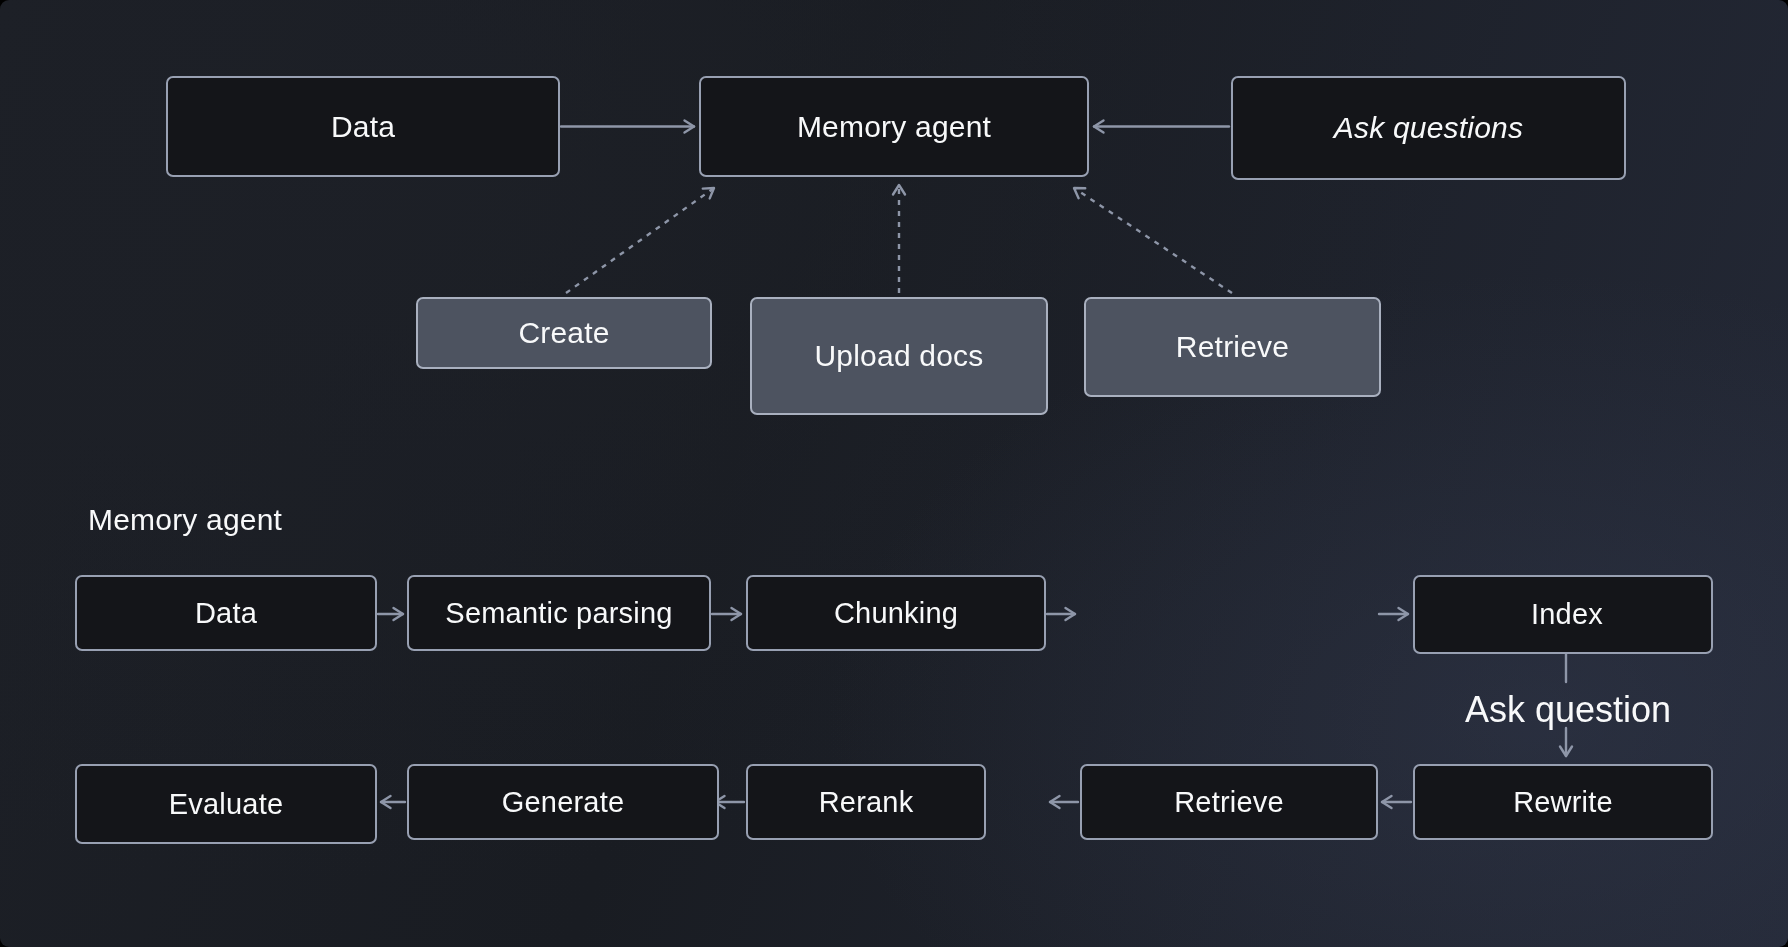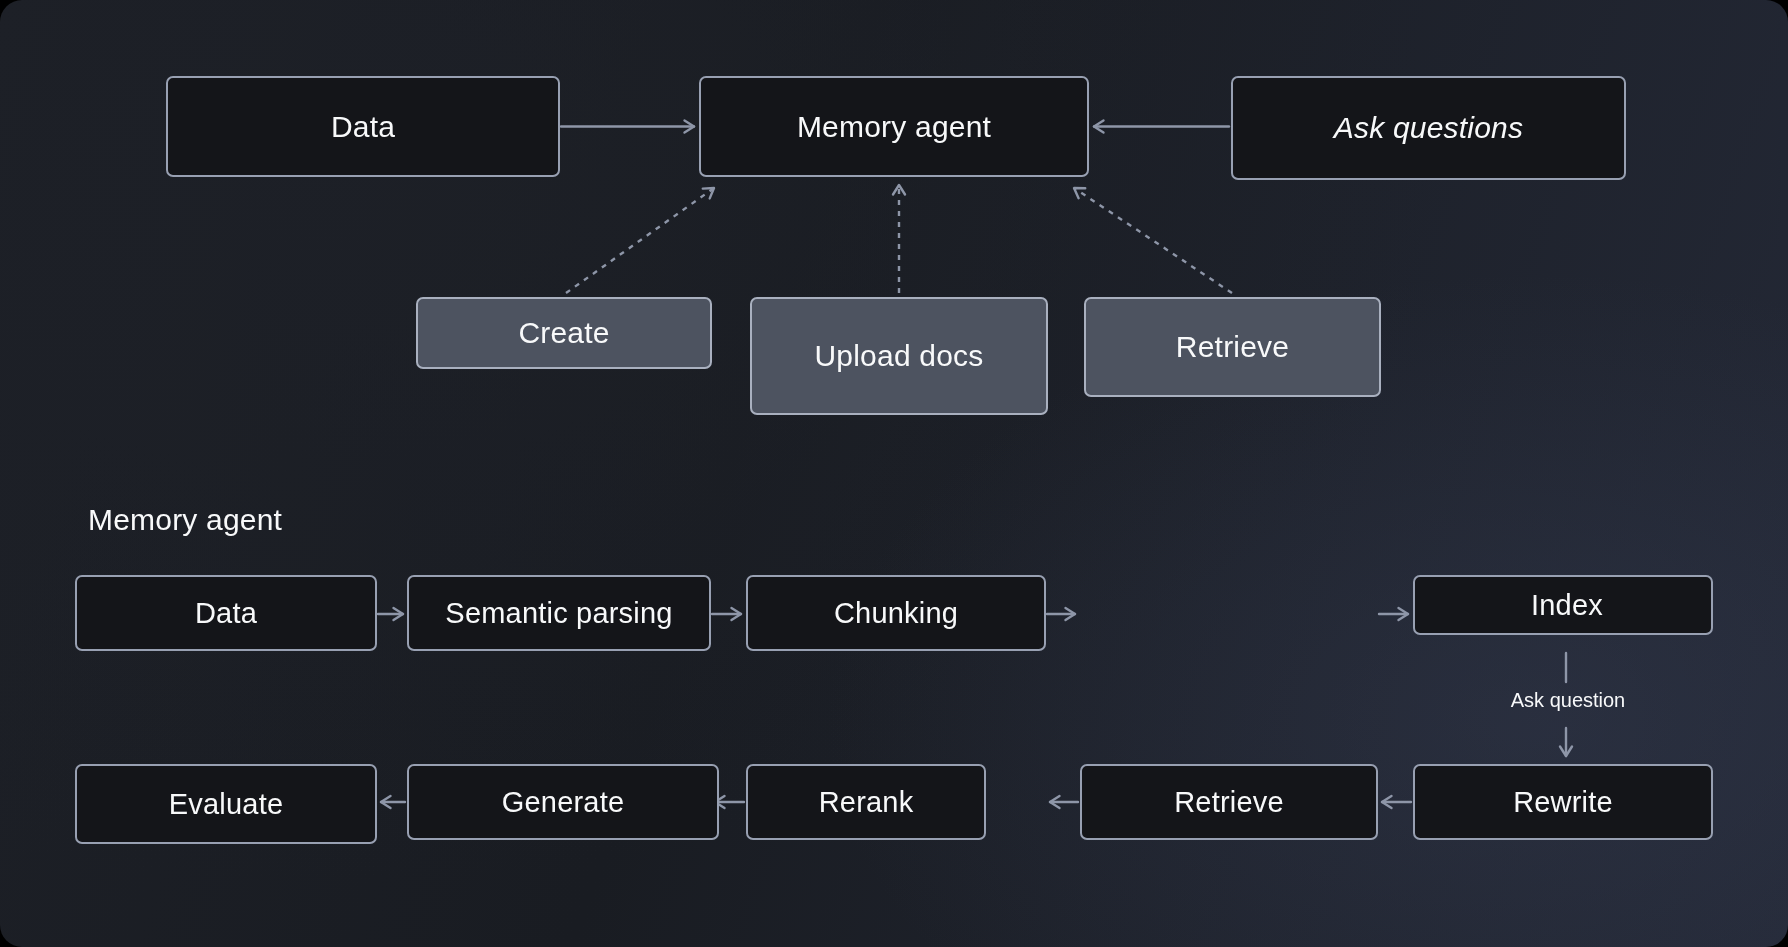--- a/index.html
+++ b/index.html
@@ -10,21 +10,21 @@
   }
   .stage {
     position: relative;
     width: 1788px;
     height: 947px;
     overflow: hidden;
   }
   .canvas {
     position: absolute;
     inset: 0;
-    border-radius: 22px;
+    border-radius: 9px;
     background:
       radial-gradient(1150px 720px at 86% 76%, rgba(58, 66, 90, 0.33), rgba(58, 66, 90, 0) 62%),
       radial-gradient(1500px 950px at 18% 18%, rgba(29, 32, 39, 0.85), rgba(29, 32, 39, 0) 75%),
       linear-gradient(108deg, #1d2027 0%, #191c22 42%, #242937 100%);
   }
   .edges {
     position: absolute;
     left: 0; top: 0;
     width: 1788px;
     height: 947px;
@@ -70,21 +70,21 @@
     font-weight: 400;
     letter-spacing: 0.2px;
   }
   .edge-label {
     position: absolute;
     left: 1418px;
     top: 689px;
     width: 300px;
     text-align: center;
     color: var(--text, #f8f9fa);
-    font-size: 20px;
+    font-size: 36px;
     font-weight: 400;
     white-space: nowrap;
   }
 </style>
 </head>
 <body>
 
 <div class="stage">
   <div class="canvas">
 
@@ -122,21 +122,21 @@
 
     <div class="node light" style="left:416px; top:297px; width:296px; height:72px;">Create</div>
     <div class="node light" style="left:750px; top:297px; width:298px; height:118px;">Upload docs</div>
     <div class="node light" style="left:1084px; top:297px; width:297px; height:100px;">Retrieve</div>
 
     <div class="section-label">Memory agent</div>
 
     <div class="node small" style="left:75px; top:575px; width:302px; height:76px;">Data</div>
     <div class="node small" style="left:407px; top:575px; width:304px; height:76px;">Semantic parsing</div>
     <div class="node small" style="left:746px; top:575px; width:300px; height:76px;">Chunking</div>
-    <div class="node small" style="left:1413px; top:575px; width:300px; height:60px;padding-left:8px;">Index</div>
+    <div class="node small" style="left:1413px; top:575px; width:300px; height:79px;padding-left:8px;">Index</div>
 
     <div class="edge-label">Ask question</div>
 
     <div class="node small" style="left:75px; top:764px; width:302px; height:80px;">Evaluate</div>
     <div class="node small" style="left:407px; top:764px; width:312px; height:76px;">Generate</div>
     <div class="node small" style="left:746px; top:764px; width:240px; height:76px;">Rerank</div>
     <div class="node small" style="left:1080px; top:764px; width:298px; height:76px;">Retrieve</div>
     <div class="node small" style="left:1413px; top:764px; width:300px; height:76px;">Rewrite</div>
 
   </div>

